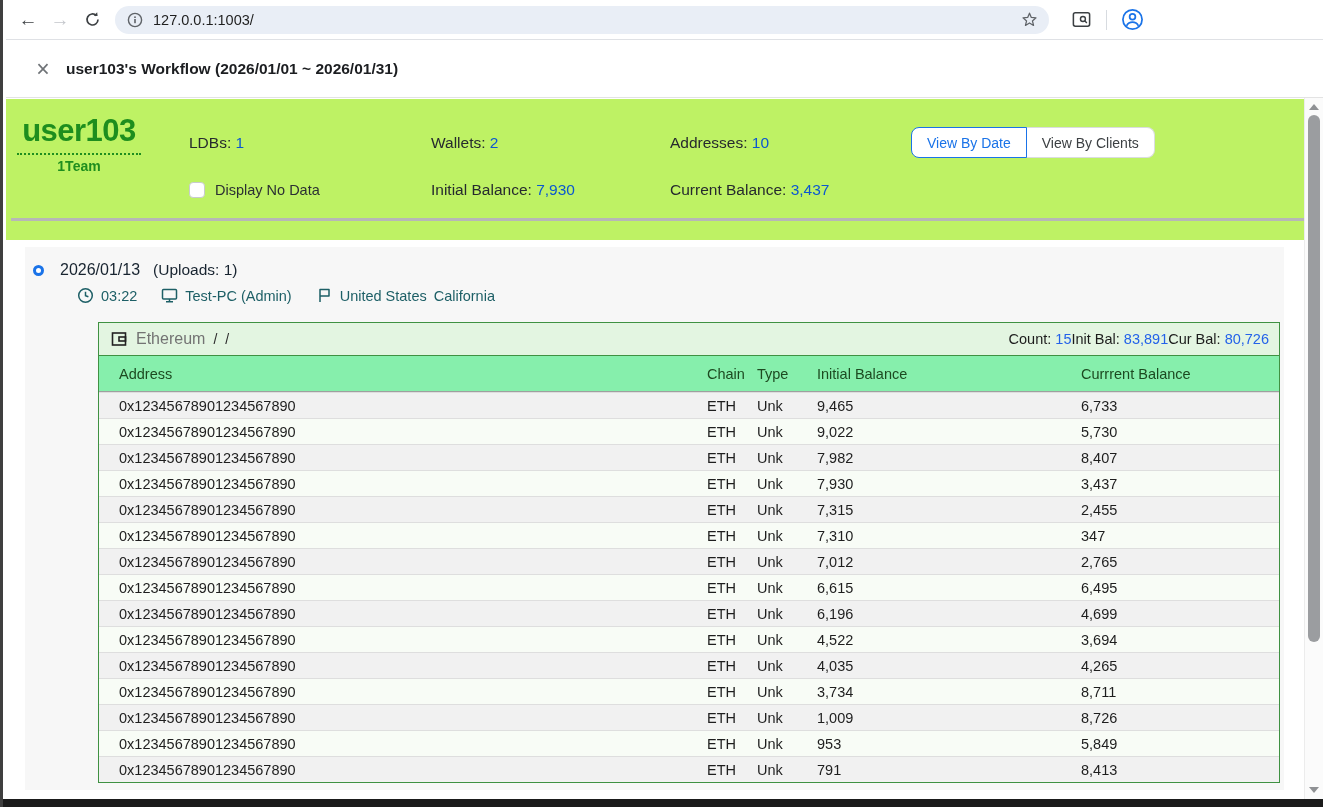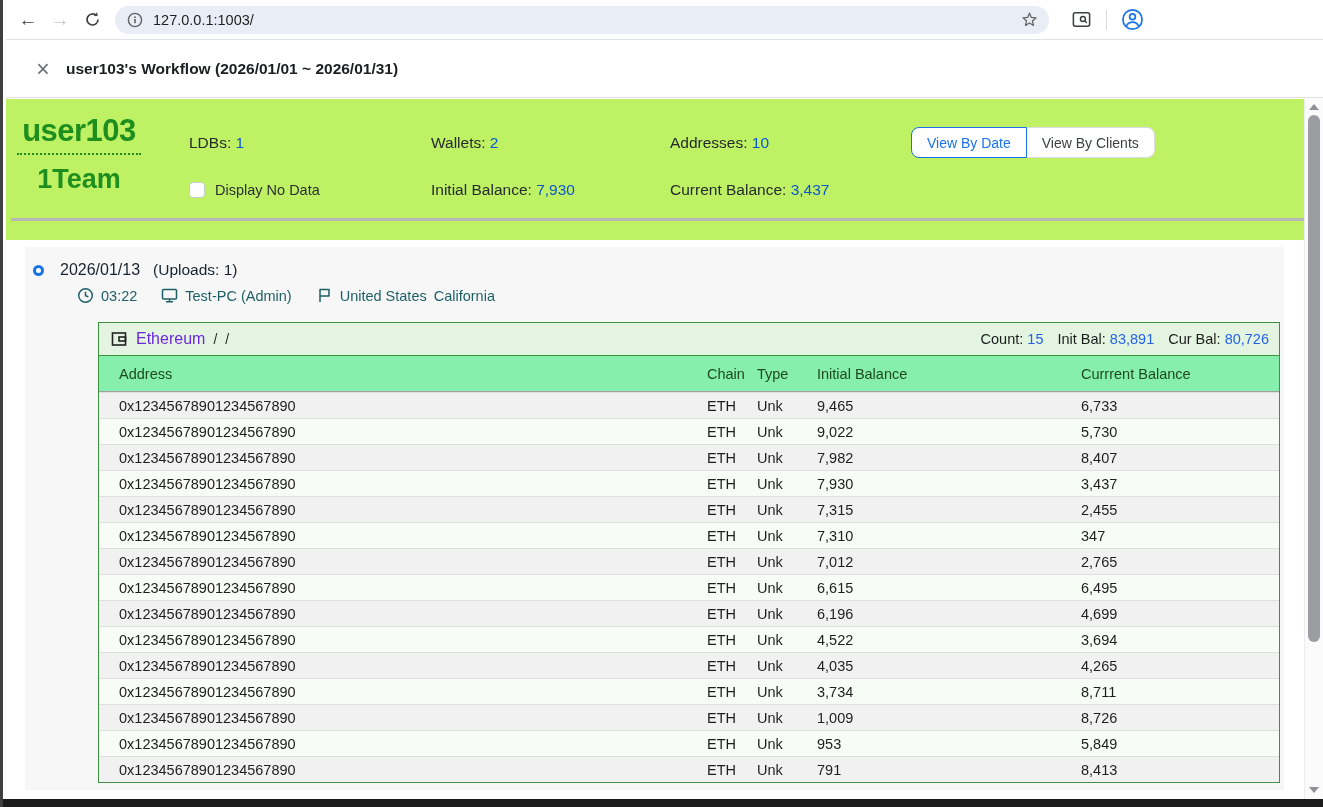--- a/index.html
+++ b/index.html
@@ -33,21 +33,21 @@
   .modal-header { position:absolute; left:3px; right:0; top:41px; height:57px; background:#fff;
                   border-bottom:1px solid #e3e3e3; display:flex; align-items:center; z-index:25; }
   .close-x { margin-left:26px; font-size:23px; color:#6f7377; line-height:1; width:22px; text-align:center; cursor:default; }
   .modal-title { margin-left:12px; font-size:15.5px; font-weight:bold; color:#1c1e21; }
 
   
   .user-header { position:absolute; left:3px; right:0; top:99px; height:141px; background:#bef264; }
   .user-block { position:absolute; left:11px; top:14px; width:124px; text-align:center; }
   .user-name { font-size:31px; font-weight:bold; color:var(--accent-green,#1e8e1e); letter-spacing:-0.5px; }
   .user-underline { border-bottom:2px dotted var(--accent-green,#1e8e1e); margin-top:4px; }
-  .user-team { font-size:27px; font-weight:bold; color:var(--accent-green,#1e8e1e); margin-top:9px; }
+  .user-team { font-size:14px; font-weight:bold; color:var(--accent-green,#1e8e1e); margin-top:3px; }
   .stats-grid { position:absolute; left:183px; top:20px; display:grid;
                 grid-template-columns:242px 239px 241px auto; grid-auto-rows:47px; align-items:center; }
   .stat { font-size:15.5px; color:#262a2e; white-space:nowrap; }
   .stat .v { color:var(--value-blue,#0b57d0); }
   .seg-group { display:inline-flex; height:31px; }
   .seg-btn { font-size:14px; padding:4px 15px; display:flex; align-items:center; background:#fff; cursor:pointer; white-space:nowrap; }
   .seg-active { color:#1a73e8; border:1px solid #1a73e8; border-radius:8px 0 0 8px; }
   .seg-idle { color:#3c4043; border:1px solid #dadce0; border-left:none; border-radius:0 8px 8px 0; }
   .chk-wrap { display:flex; align-items:center; gap:10px; font-size:14.5px; color:#2b2f33; }
   .checkbox { width:16px; height:16px; border:1.5px solid #c8cbce; border-radius:4px; background:#fff; }
@@ -62,23 +62,23 @@
   .meta-row { display:flex; align-items:center; gap:7px; margin:8px 0 0 52px;
               color:var(--teal,#1d5f66); font-size:14.5px; }
   .meta-gap { width:10px; }
   .meta-ic { width:17px; height:17px; flex:0 0 auto; }
 
   
   .wtable { position:absolute; left:73px; top:75px; width:1182px; border:1px solid var(--table-border,#3f9142); background:#fff; }
   .wt-titlebar { height:33px; background:#e3f5e1; display:flex; align-items:center; padding:0 10px 0 12px;
                  border-bottom:1px solid var(--table-border,#3f9142); }
   .wt-ic { width:16px; height:16px; flex:0 0 auto; }
-  .wt-name { margin-left:9px; font-size:16px; color:#6d28d9; }
+  .wt-name { margin-left:9px; font-size:16px; color:#737373; }
   .wt-path { margin-left:8px; font-size:14px; color:#2b2b2b; letter-spacing:2px; }
-  .wt-counts { margin-left:auto; display:flex; align-items:center; gap:14px; font-size:14.5px; color:#1c1c1c; }
+  .wt-counts { margin-left:auto; display:flex; align-items:center; font-size:14.5px; color:#1c1c1c; }
   .wt-counts .v { color:#2462e9; }
   .wt-counts .pair { white-space:nowrap; }
   .thead { height:36px; background:#86efac; display:grid;
            grid-template-columns:608px 50px 60px 264px 192px; align-items:center;
            padding-right:8px; font-size:14.5px; color:#1d4a21; border-bottom:1px solid #9f9f9f; }
   .thead .c-addr { padding-left:20px; }
   .c-num { }
   .trow { height:26px; display:grid; grid-template-columns:608px 50px 60px 264px 192px;
           align-items:center; padding-right:8px; font-size:14.5px; color:#1e1e1e; border-top:1px solid #dedede; }
   .trow:first-of-type { border-top:none; }

